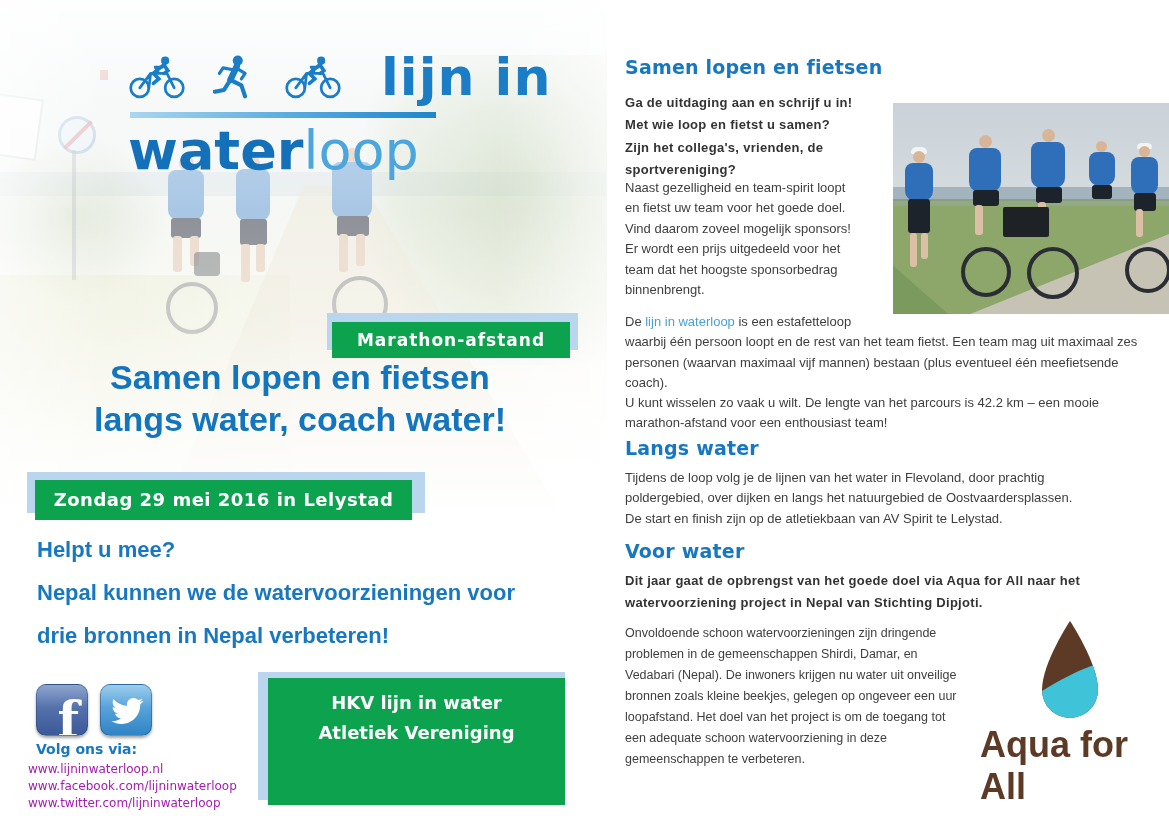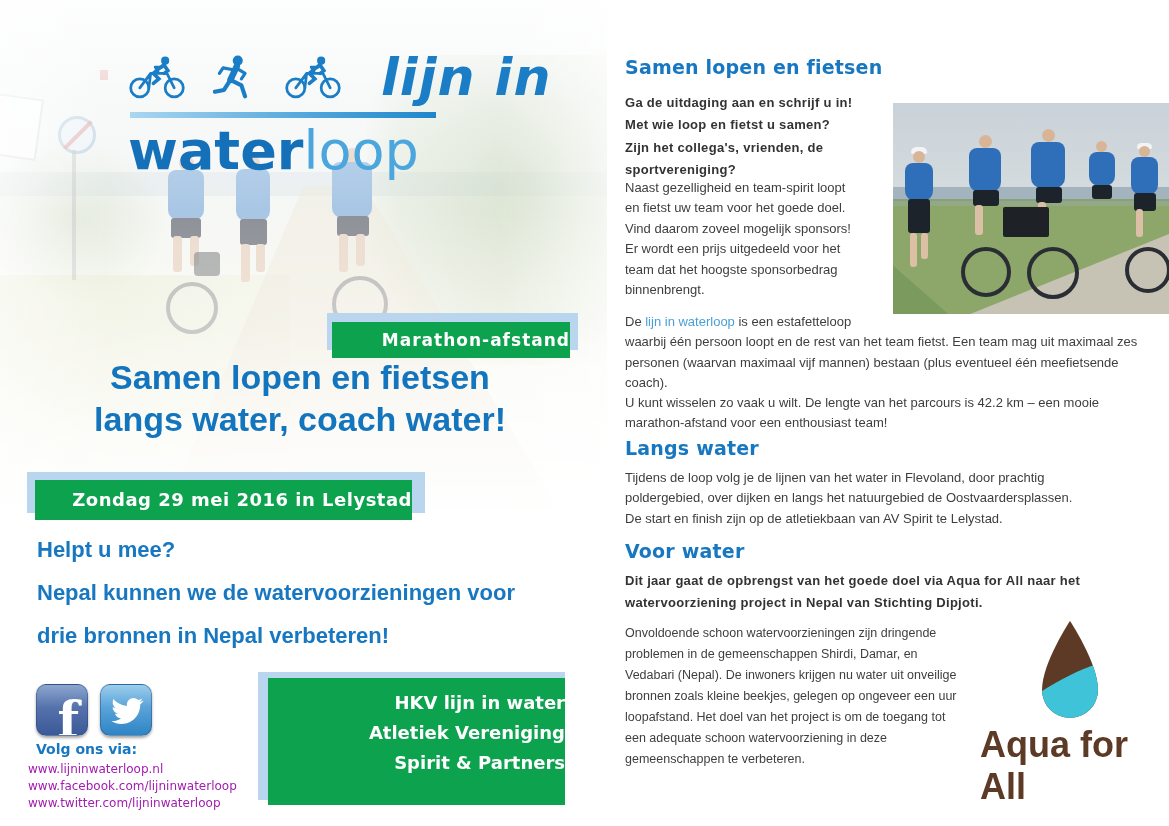--- a/index.html
+++ b/index.html
@@ -37,32 +37,32 @@
   .per div{position:absolute;}
   .head{border-radius:50%;background:#d9b598;}
   .shirt{background:#5f97cf;border-radius:8px 8px 10px 10px;}
   .shorts{background:#2e3440;border-radius:3px;}
   .leg{background:#dcc0a6;border-radius:3px;}
   .wheel{border:4px solid rgba(55,58,66,.55);border-radius:50%;background:transparent;}
   .pannier{background:rgba(22,26,32,.6);border-radius:4px;}
 
   
   .logo{position:absolute;left:128px;top:28px;z-index:4;}
-  .logo-row1{display:flex;align-items:flex-end;gap:27px;height:74px;font-style:italic;}
+  .logo-row1{display:flex;align-items:flex-end;gap:27px;height:74px;}
   .logo-title{font-size:52px;font-weight:bold;color:#1a7dc5;line-height:.95;margin-left:12px;letter-spacing:1px;}
   .logo-underline{margin-top:10px;margin-left:2px;width:306px;height:6px;
                   background:linear-gradient(90deg,#abd6f0,#55a9dd 55%,#1f86cb);}
   .logo-row2{margin-top:6px;font-size:54px;line-height:1;}
   .lw-bold{font-weight:bold;color:#1470b8;text-align:center;}
   .lw-light{font-weight:400;color:#4aa6dc;}
 
   
   .badge{position:absolute;z-index:4;}
   .badge .shadow{position:absolute;background:#b9d6ee;}
-  .badge .green{position:absolute;background:#0ca24e;color:#fff;font-weight:bold;text-align:right;}
+  .badge .green{position:absolute;background:#0ca24e;color:#fff;font-weight:bold;text-align:center;}
   #badge-marathon{left:327px;top:313px;width:255px;height:48px;}
   #badge-marathon .shadow{left:0;top:0;width:251px;height:37px;}
   #badge-marathon .green{left:5px;top:9px;width:238px;height:36px;line-height:36px;font-size:17px;letter-spacing:1px;}
   #banner-date{left:27px;top:472px;width:430px;height:50px;}
   #banner-date .shadow{left:0;top:0;width:398px;height:41px;}
   #banner-date .green{left:8px;top:8px;width:377px;height:40px;line-height:40px;font-size:18px;letter-spacing:.5px;}
   #box-organizer{left:258px;top:672px;width:310px;height:136px;}
   #box-organizer .shadow{left:0;top:0;width:307px;height:128px;}
   #box-organizer .green{left:10px;top:6px;width:297px;height:127px;font-size:18px;line-height:30px;padding-top:10px;box-sizing:border-box;}
 
@@ -229,21 +229,20 @@
     <div>www.lijninwaterloop.nl</div>
     <div>www.facebook.com/lijninwaterloop</div>
     <div>www.twitter.com/lijninwaterloop</div>
   </div>
 
   <div class="badge" id="box-organizer">
     <div class="shadow"></div>
     <div class="green">
       <div>HKV lijn in water</div>
       <div>Atletiek Vereniging</div>
-      <div>Spirit &amp; Partners</div>
     </div>
   </div>
 
   <div class="sec-title" id="t-samen">Samen lopen en fietsen</div>
   <div class="bold-block preline" id="intro1">Ga de uitdaging aan en schrijf u in!
 Met wie loop en fietst u samen?
 Zijn het collega's, vrienden, de
 sportvereniging?</div>
   <div class="body-block preline" id="para1">Naast gezelligheid en team-spirit loopt
 en fietst uw team voor het goede doel.

